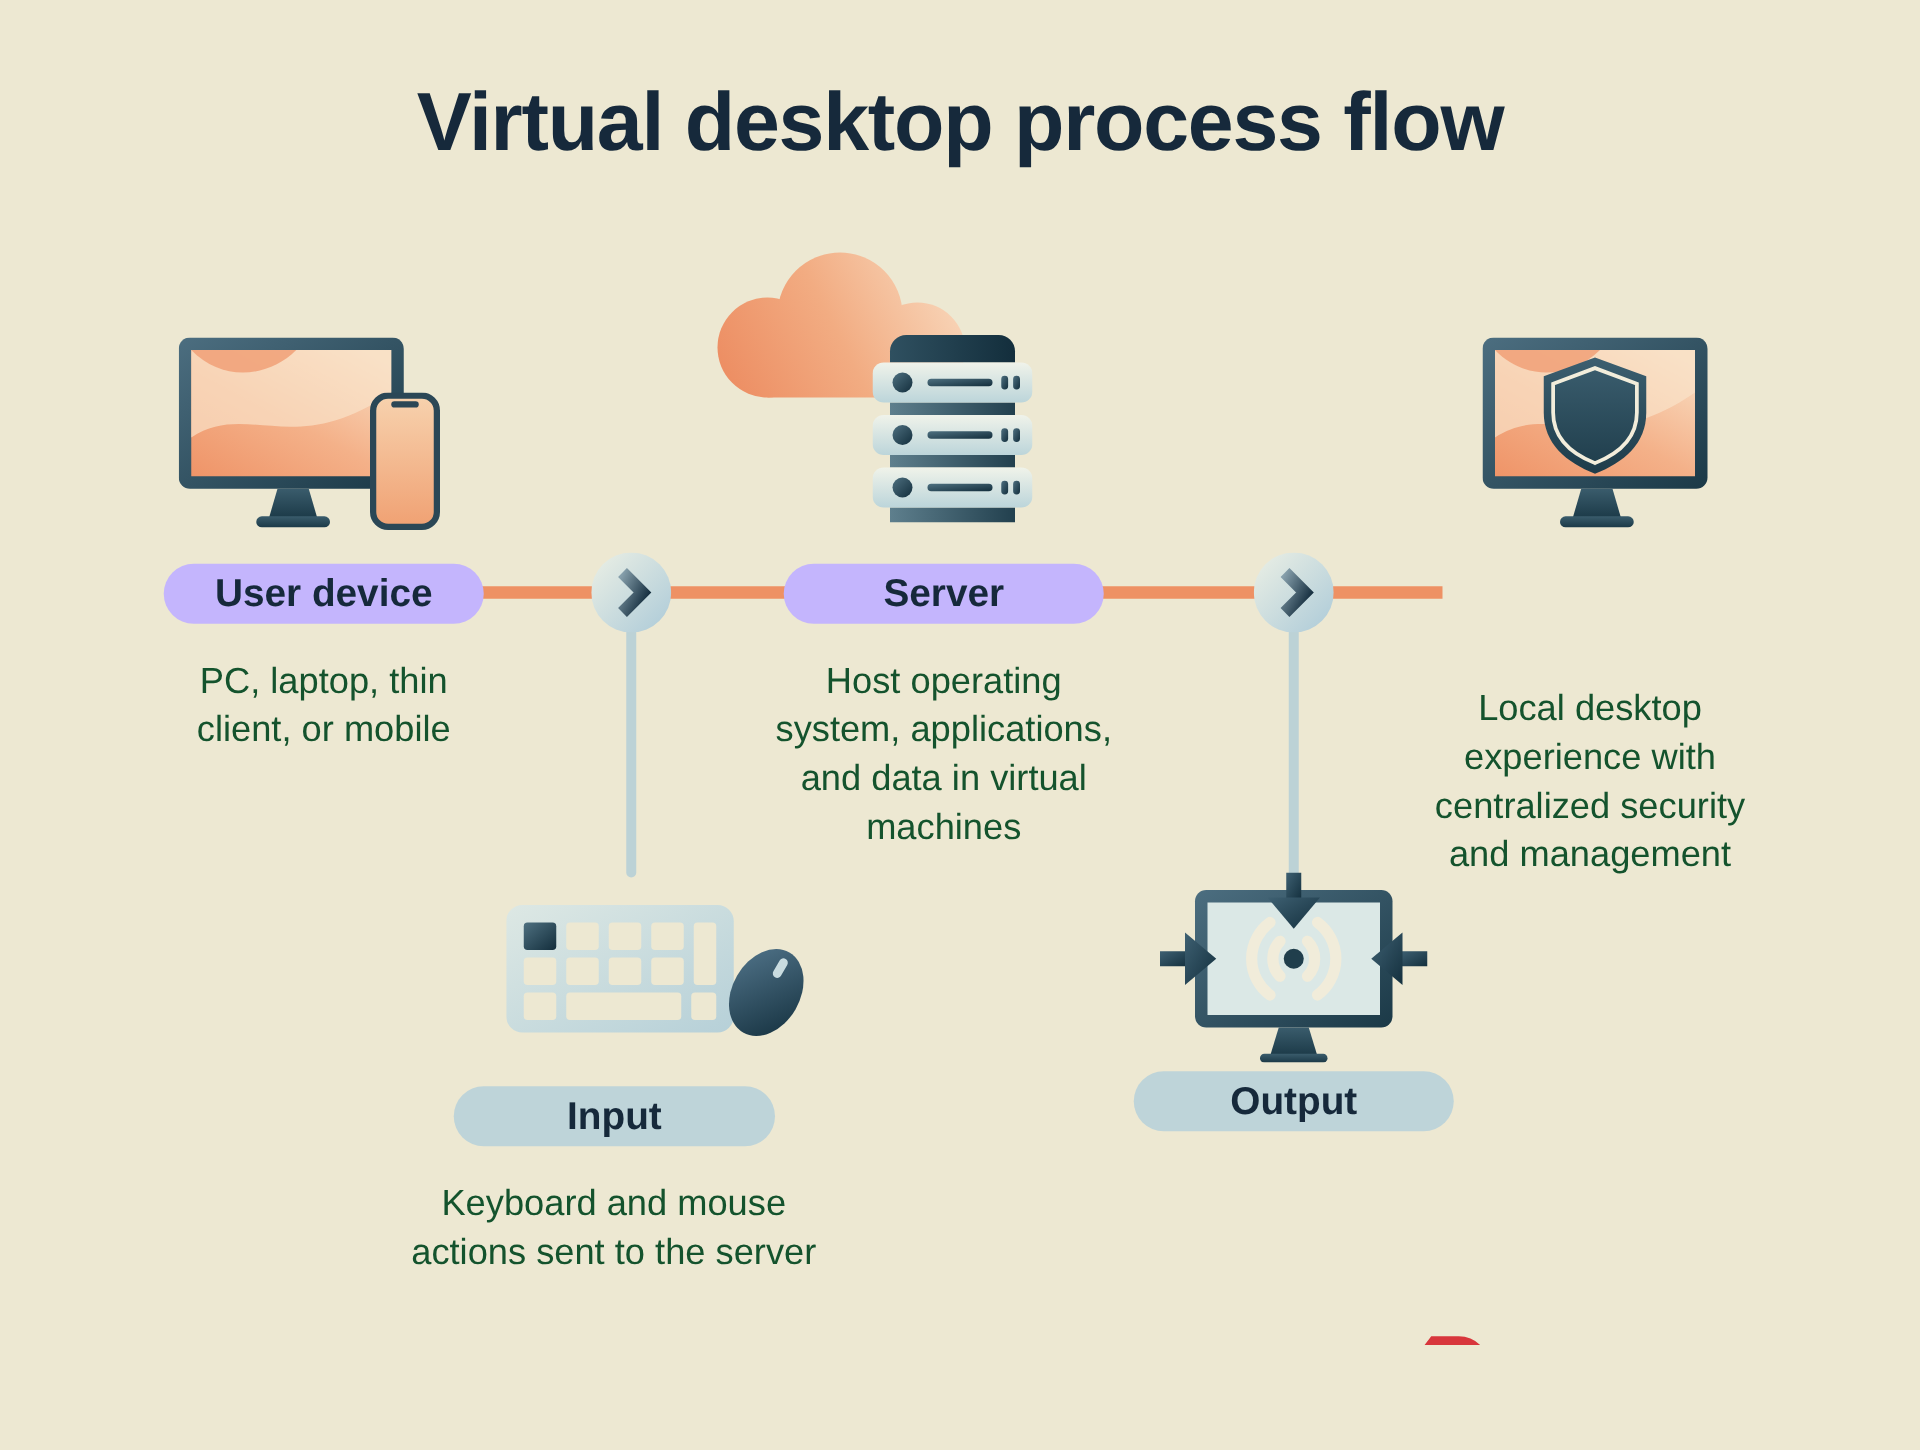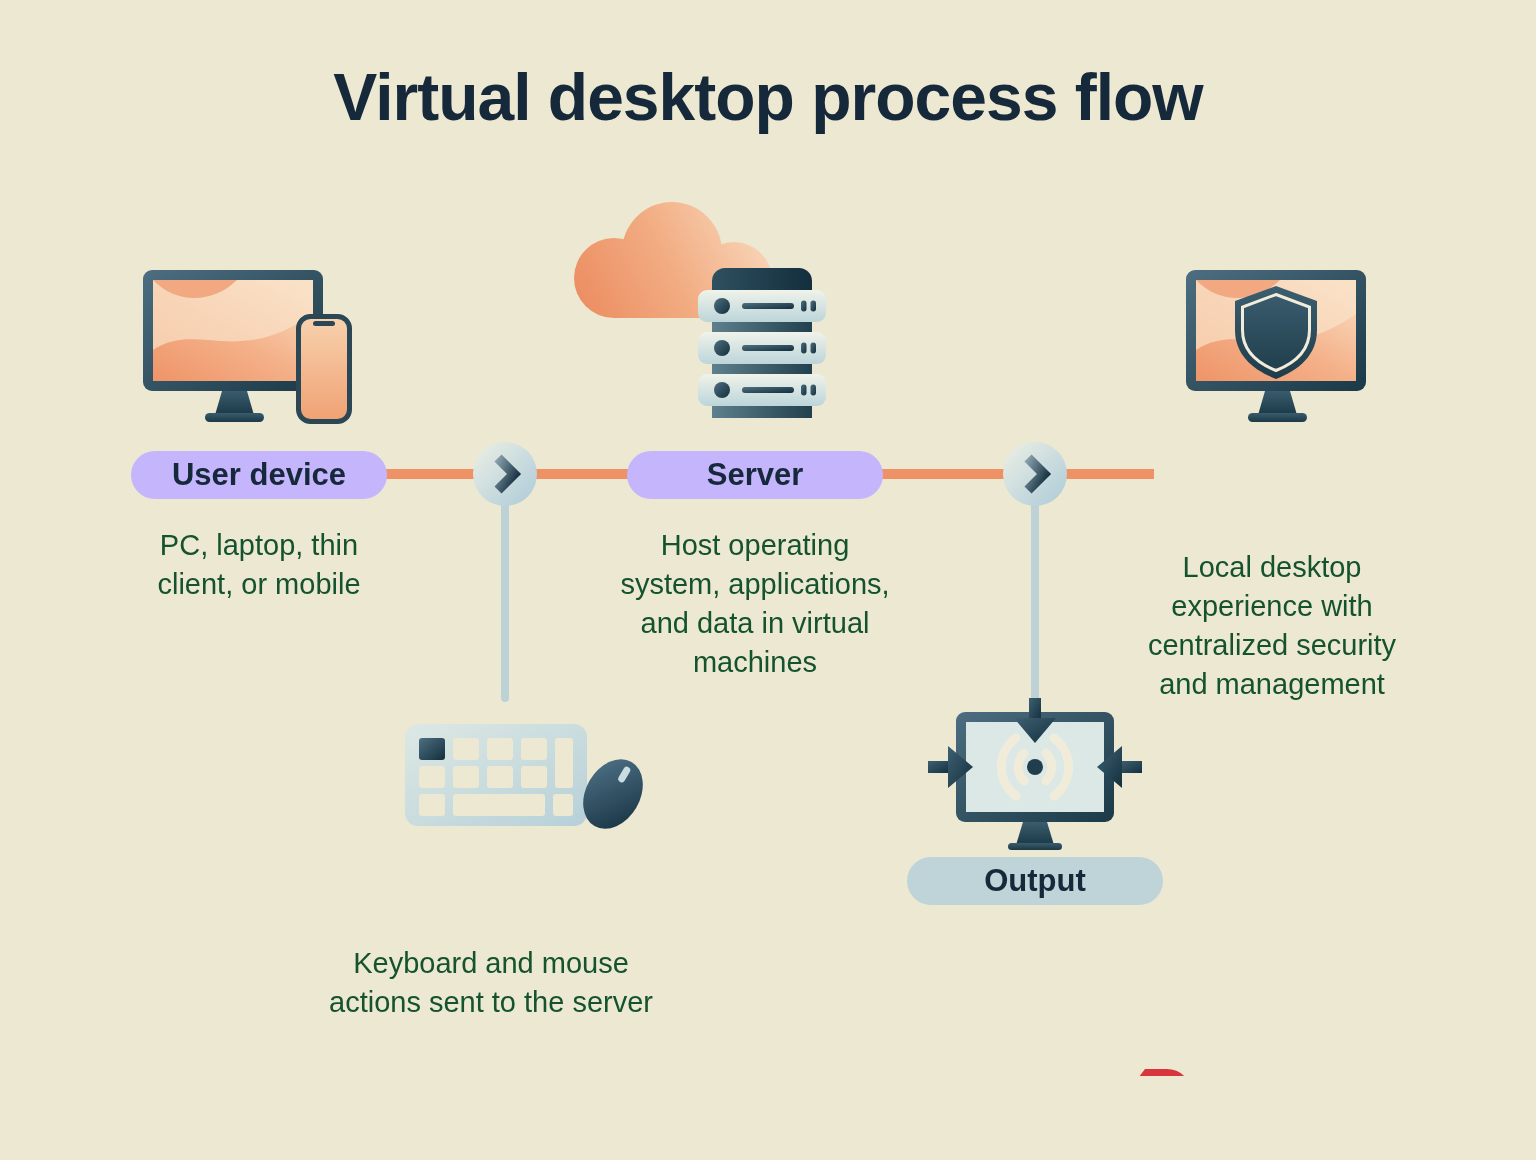--- a/index.html
+++ b/index.html
@@ -270,20 +270,21 @@
         <rect x="192" y="63" width="22" height="12"></rect>
         <path d="M194 48 v42 l-25 -21 z"></path>
       </g>
       <path d="M95 124 L119 124 L126 147 L88 147 Z" fill="url(#onk)"></path>
       <rect x="80" y="145" width="54" height="7" rx="3.5" fill="url(#onk)"></rect>
     </svg>
   </div>
 
   <div class="pill orange" style="left:131px;top:447px;width:256px">User device</div>
   <div class="pill orange" style="left:627px;top:447px;width:256px">Server</div>
+  <div class="pill blue" style="left:363px;top:865px;width:257px">Input</div>
   <div class="pill blue" style="left:907px;top:853px;width:256px">Output</div>
 
   <div class="desc" style="left:99px;top:522px;width:320px">PC, laptop, thin
 client, or mobile</div>
   <div class="desc" style="left:575px;top:522px;width:360px">Host operating
 system, applications,
 and data in virtual
 machines</div>
   <div class="desc" style="left:1092px;top:544px;width:360px">Local desktop
 experience with

